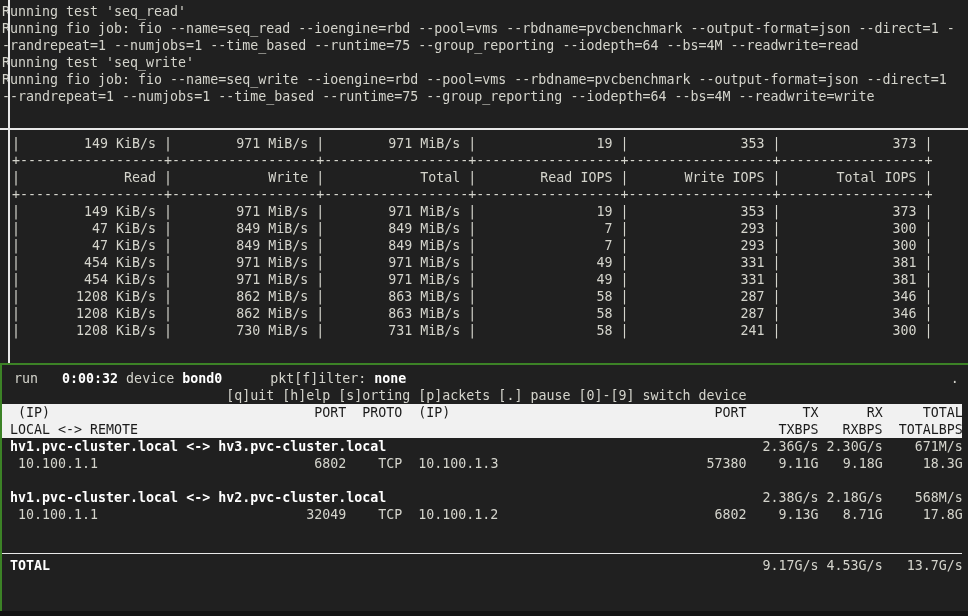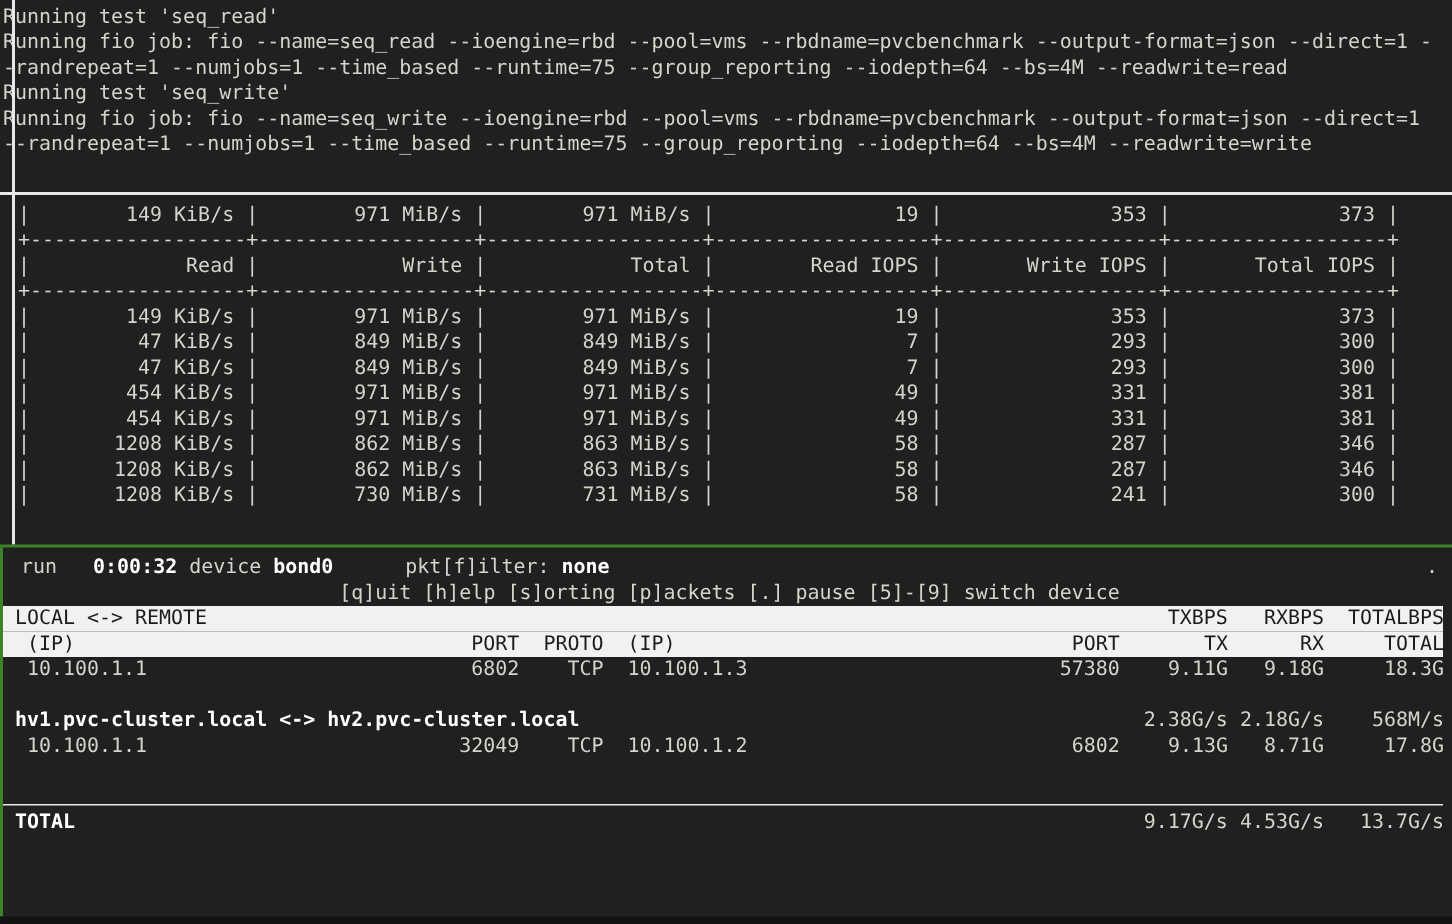--- a/index.html
+++ b/index.html
@@ -69,23 +69,24 @@
 |       1208 KiB/s |        862 MiB/s |        863 MiB/s |               58 |              287 |              346 |
 |       1208 KiB/s |        730 MiB/s |        731 MiB/s |               58 |              241 |              300 |</pre>
 </div>
 
 <div class="green-h"></div>
 <div class="green-v"></div>
 
 <div class="pane" id="pane-net">
   <div id="net-body">
       <div class="tl"><span>run</span><span>   </span><span class="b">0:00:32</span><span> device </span><span class="b">bond0</span><span>      </span><span>pkt[f]ilter: </span><span class="b">none</span><span>                                                                    </span><span>.</span></div>
-      <div class="tl"><span>[q]uit [h]elp [s]orting [p]ackets [.] pause [5]-[9] switch device</span></div>
+      <div class="tl"><span>[q]uit [h]elp [s]orting [p]ackets [.] pause [0]-[9] switch device</span></div>
+      <div class="tl inv"><span> (IP)</span><span>                                 </span><span>PORT</span><span>  </span><span>PROTO</span><span>  </span><span>(IP)</span><span>                                 </span><span>PORT</span><span>       </span><span>TX</span><span>      </span><span>RX</span><span>     </span><span>TOTAL</span></div>
       <div class="tl inv"><span>LOCAL &lt;-&gt; REMOTE</span><span>                                                                                </span><span>TXBPS</span><span>   </span><span>RXBPS</span><span>  </span><span>TOTALBPS</span></div>
-      <div class="tl inv"><span> (IP)</span><span>                                 </span><span>PORT</span><span>  </span><span>PROTO</span><span>  </span><span>(IP)</span><span>                                 </span><span>PORT</span><span>       </span><span>TX</span><span>      </span><span>RX</span><span>     </span><span>TOTAL</span></div>
+      <div class="tl"><span class="b">hv1.pvc-cluster.local &lt;-&gt; hv3.pvc-cluster.local</span><span>                                               </span><span>2.36G/s</span><span> </span><span>2.30G/s</span><span>    </span><span>671M/s</span></div>
       <div class="tl"><span> 10.100.1.1</span><span>                           </span><span>6802</span><span>    </span><span>TCP</span><span>  </span><span>10.100.1.3</span><span>                          </span><span>57380</span><span>    </span><span>9.11G</span><span>   </span><span>9.18G</span><span>     </span><span>18.3G</span></div>
       <div class="tl"></div>
       <div class="tl"><span class="b">hv1.pvc-cluster.local &lt;-&gt; hv2.pvc-cluster.local</span><span>                                               </span><span>2.38G/s</span><span> </span><span>2.18G/s</span><span>    </span><span>568M/s</span></div>
       <div class="tl"><span> 10.100.1.1</span><span>                          </span><span>32049</span><span>    </span><span>TCP</span><span>  </span><span>10.100.1.2</span><span>                           </span><span>6802</span><span>    </span><span>9.13G</span><span>   </span><span>8.71G</span><span>     </span><span>17.8G</span></div>
       <div class="tl"></div>
       <div class="tl sepline"></div>
       <div class="tl"><span class="b">TOTAL</span><span>                                                                                         </span><span>9.17G/s</span><span> </span><span>4.53G/s</span><span>   </span><span>13.7G/s</span></div>
     </div>
 </div>
 

